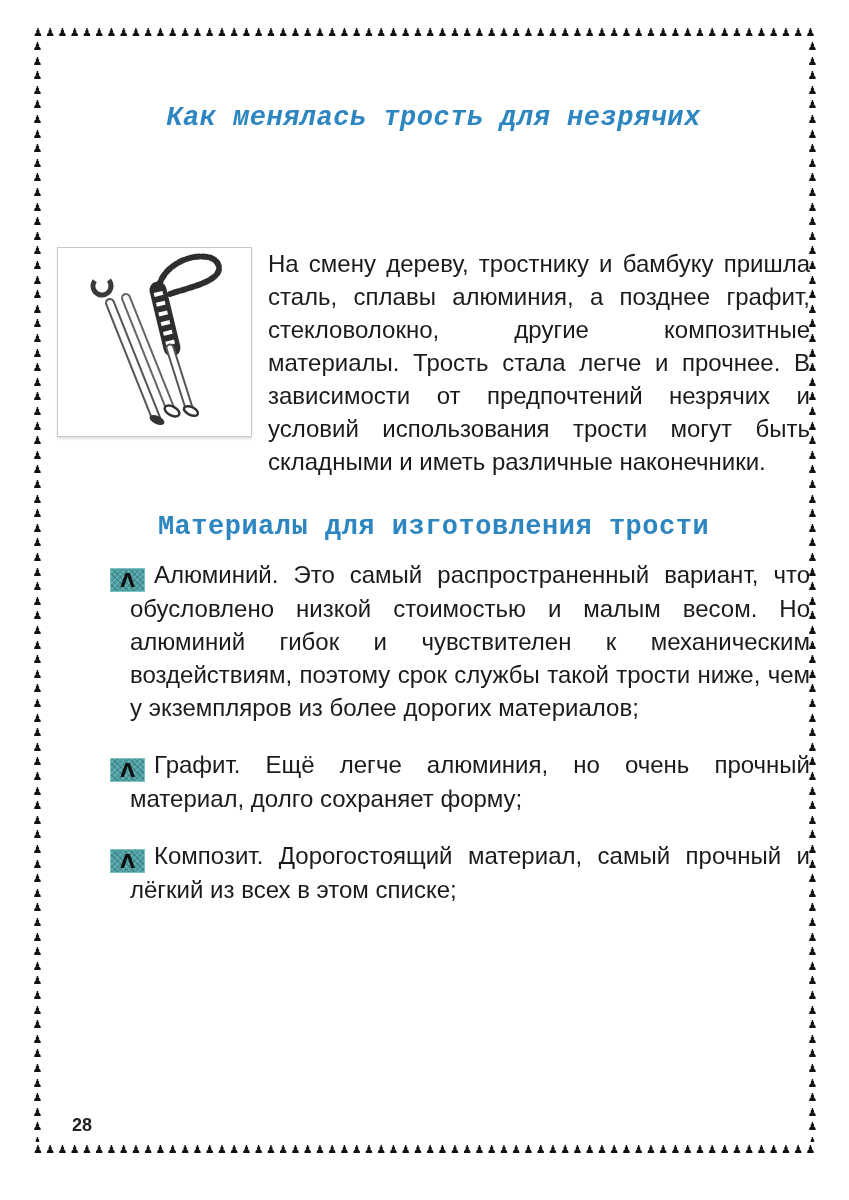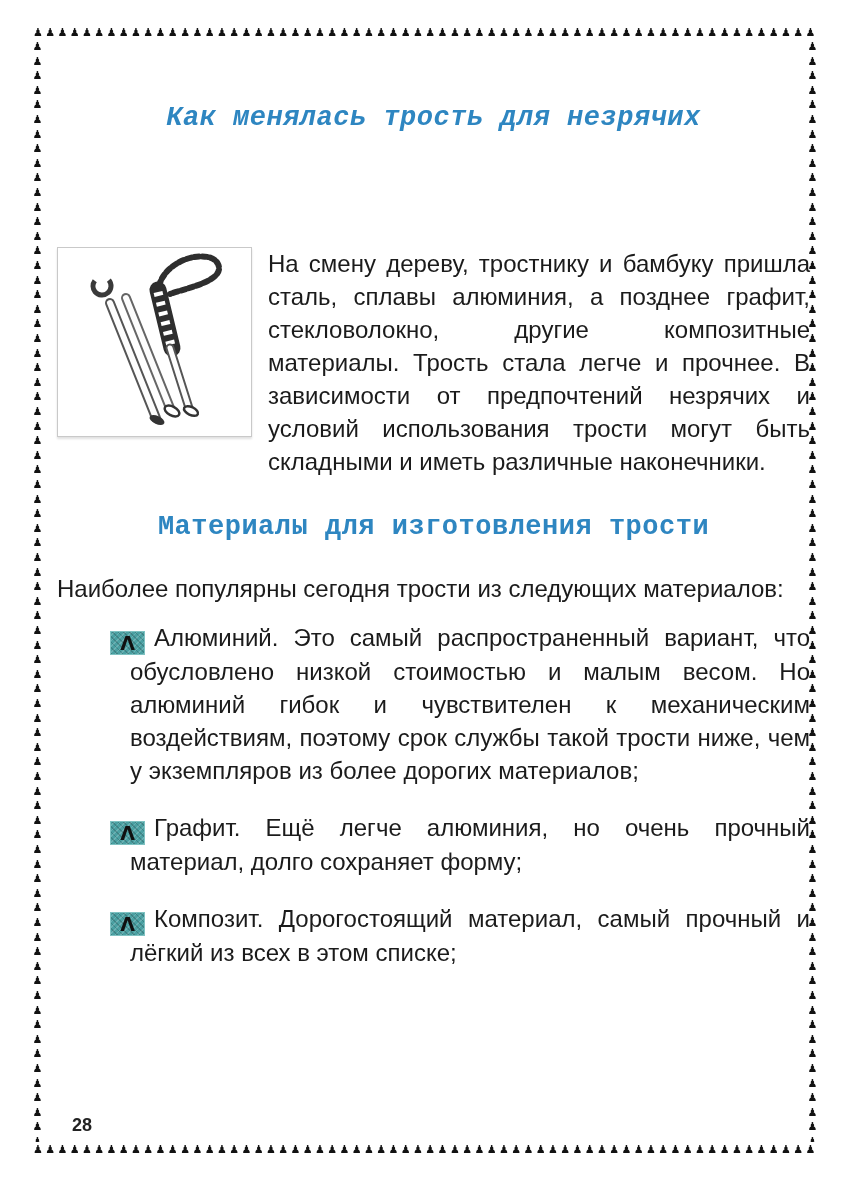--- a/index.html
+++ b/index.html
@@ -95,21 +95,20 @@
         <line x1="112" y1="100" x2="131" y2="160" stroke="#555" stroke-width="9" stroke-linecap="round"></line>
         <line x1="112" y1="100" x2="131" y2="160" stroke="#fdfdfd" stroke-width="5" stroke-linecap="round"></line>
         <ellipse cx="133" cy="163" rx="7.5" ry="4" fill="#fff" stroke="#333" stroke-width="2.5" transform="rotate(25 133 163)"></ellipse>
       </svg>
     </div>
     <p class="body-text">На смену дереву, тростнику и бамбуку пришла сталь, сплавы алюминия, а позднее графит, стекловолокно, другие композитные материалы. Трость стала легче и прочнее. В зависимости от предпочтений незрячих и условий использования трости могут быть складными и иметь различные наконечники.</p>
   </div>
 
   <h2 class="h-second">Материалы для изготовления трости</h2>
 
-  <p class="body-text intro">Наиболее популярны сегодня трости из следующих материалов:</p>
 
   <div class="materials-list">
     <div class="list-item">
       <span class="bullet-icon">Λ</span><span>Алюминий. Это самый распространенный вариант, что обусловлено низкой стоимостью и малым весом. Но алюминий гибок и чувствителен к механическим воздействиям, поэтому срок службы такой трости ниже, чем у экземпляров из более дорогих материалов;</span>
     </div>
     <div class="list-item">
       <span class="bullet-icon">Λ</span><span>Графит. Ещё легче алюминия, но очень прочный материал, долго сохраняет форму;</span>
     </div>
     <div class="list-item">
       <span class="bullet-icon">Λ</span><span>Композит. Дорогостоящий материал, самый прочный и лёгкий из всех в этом списке;</span>

